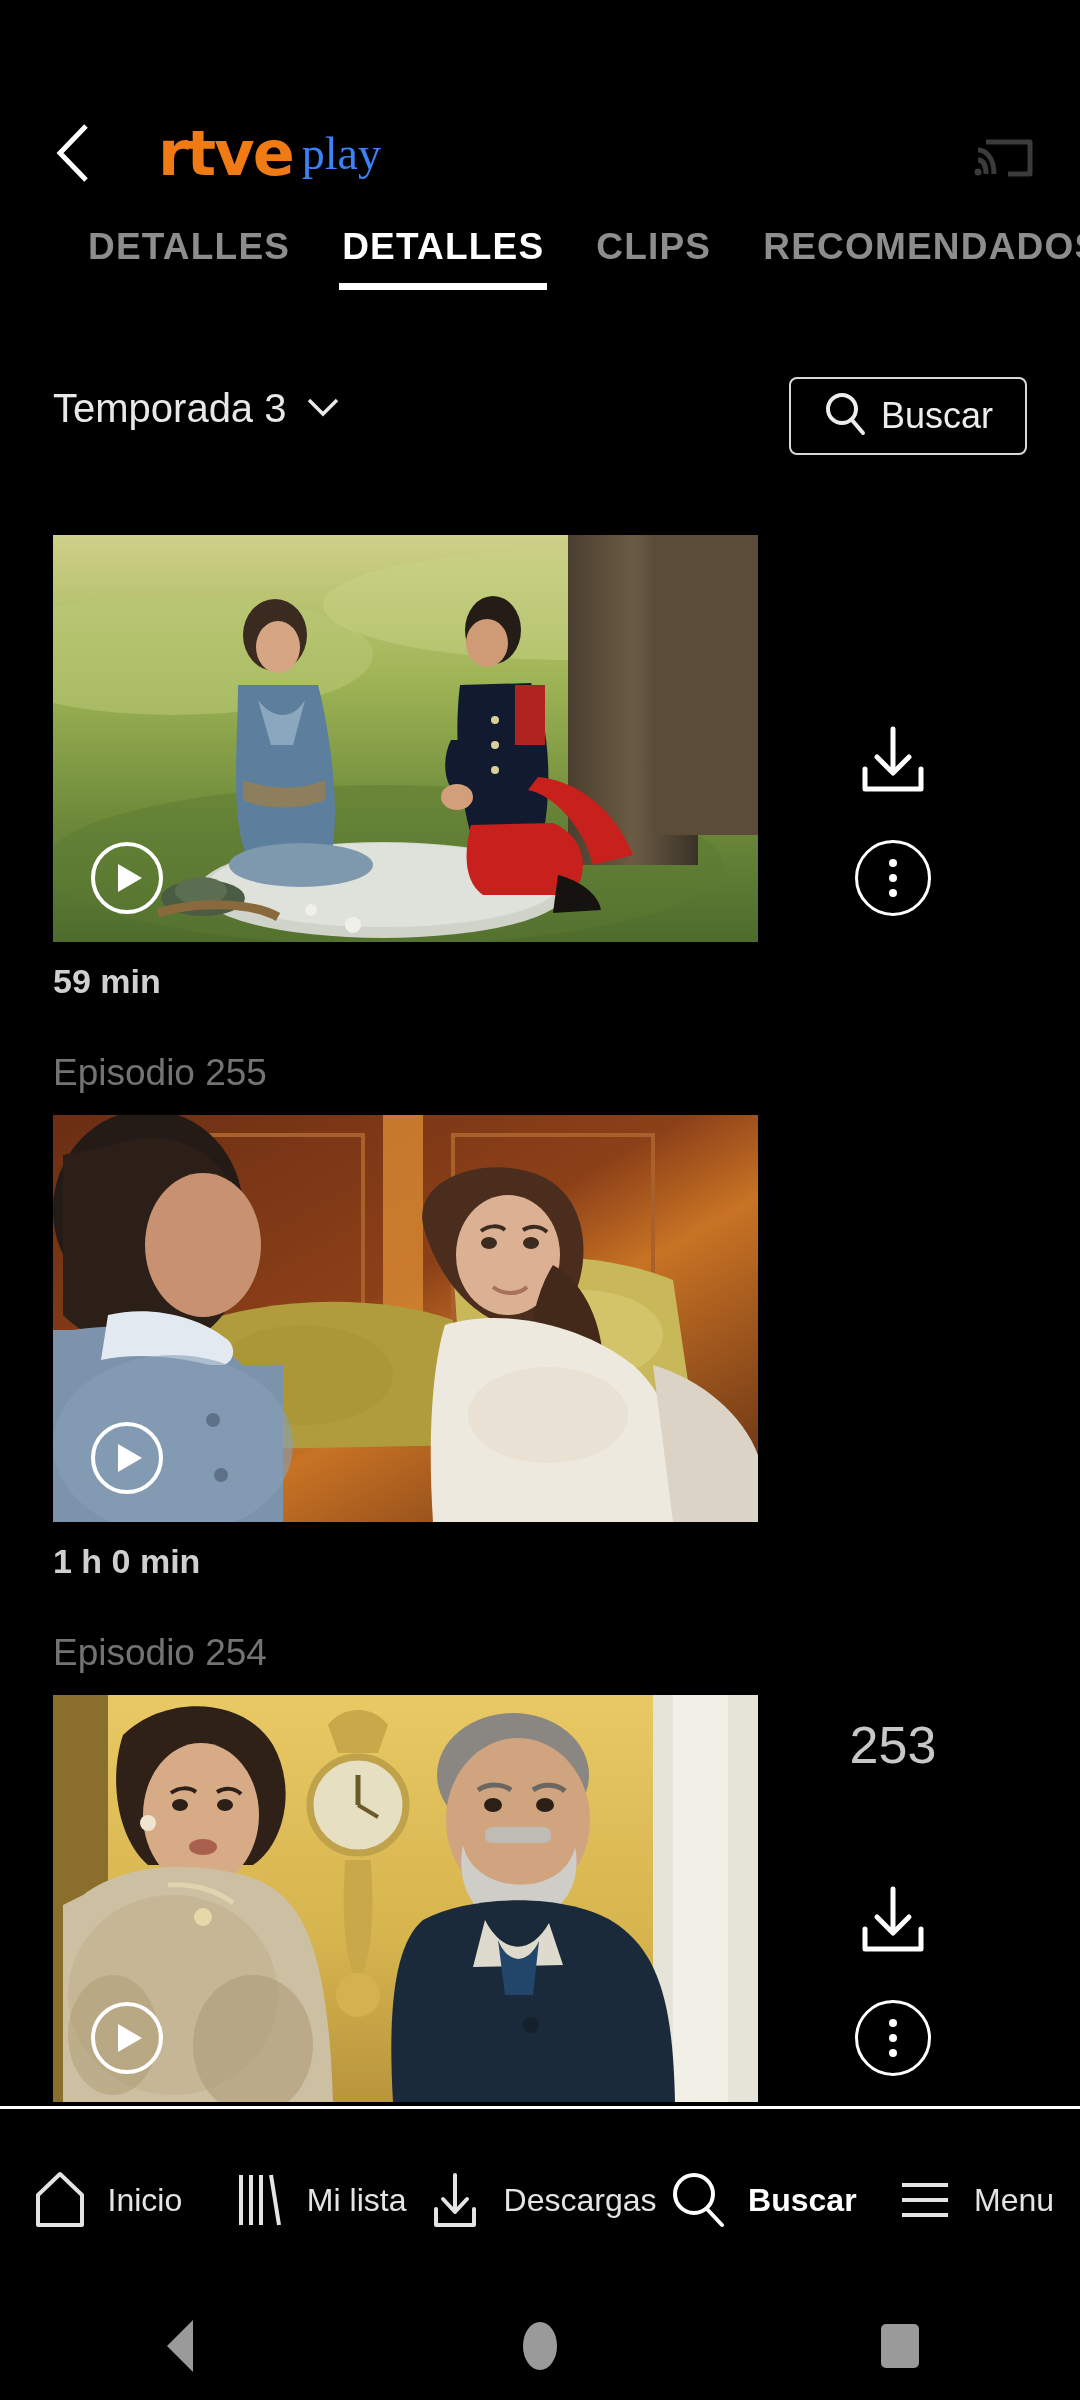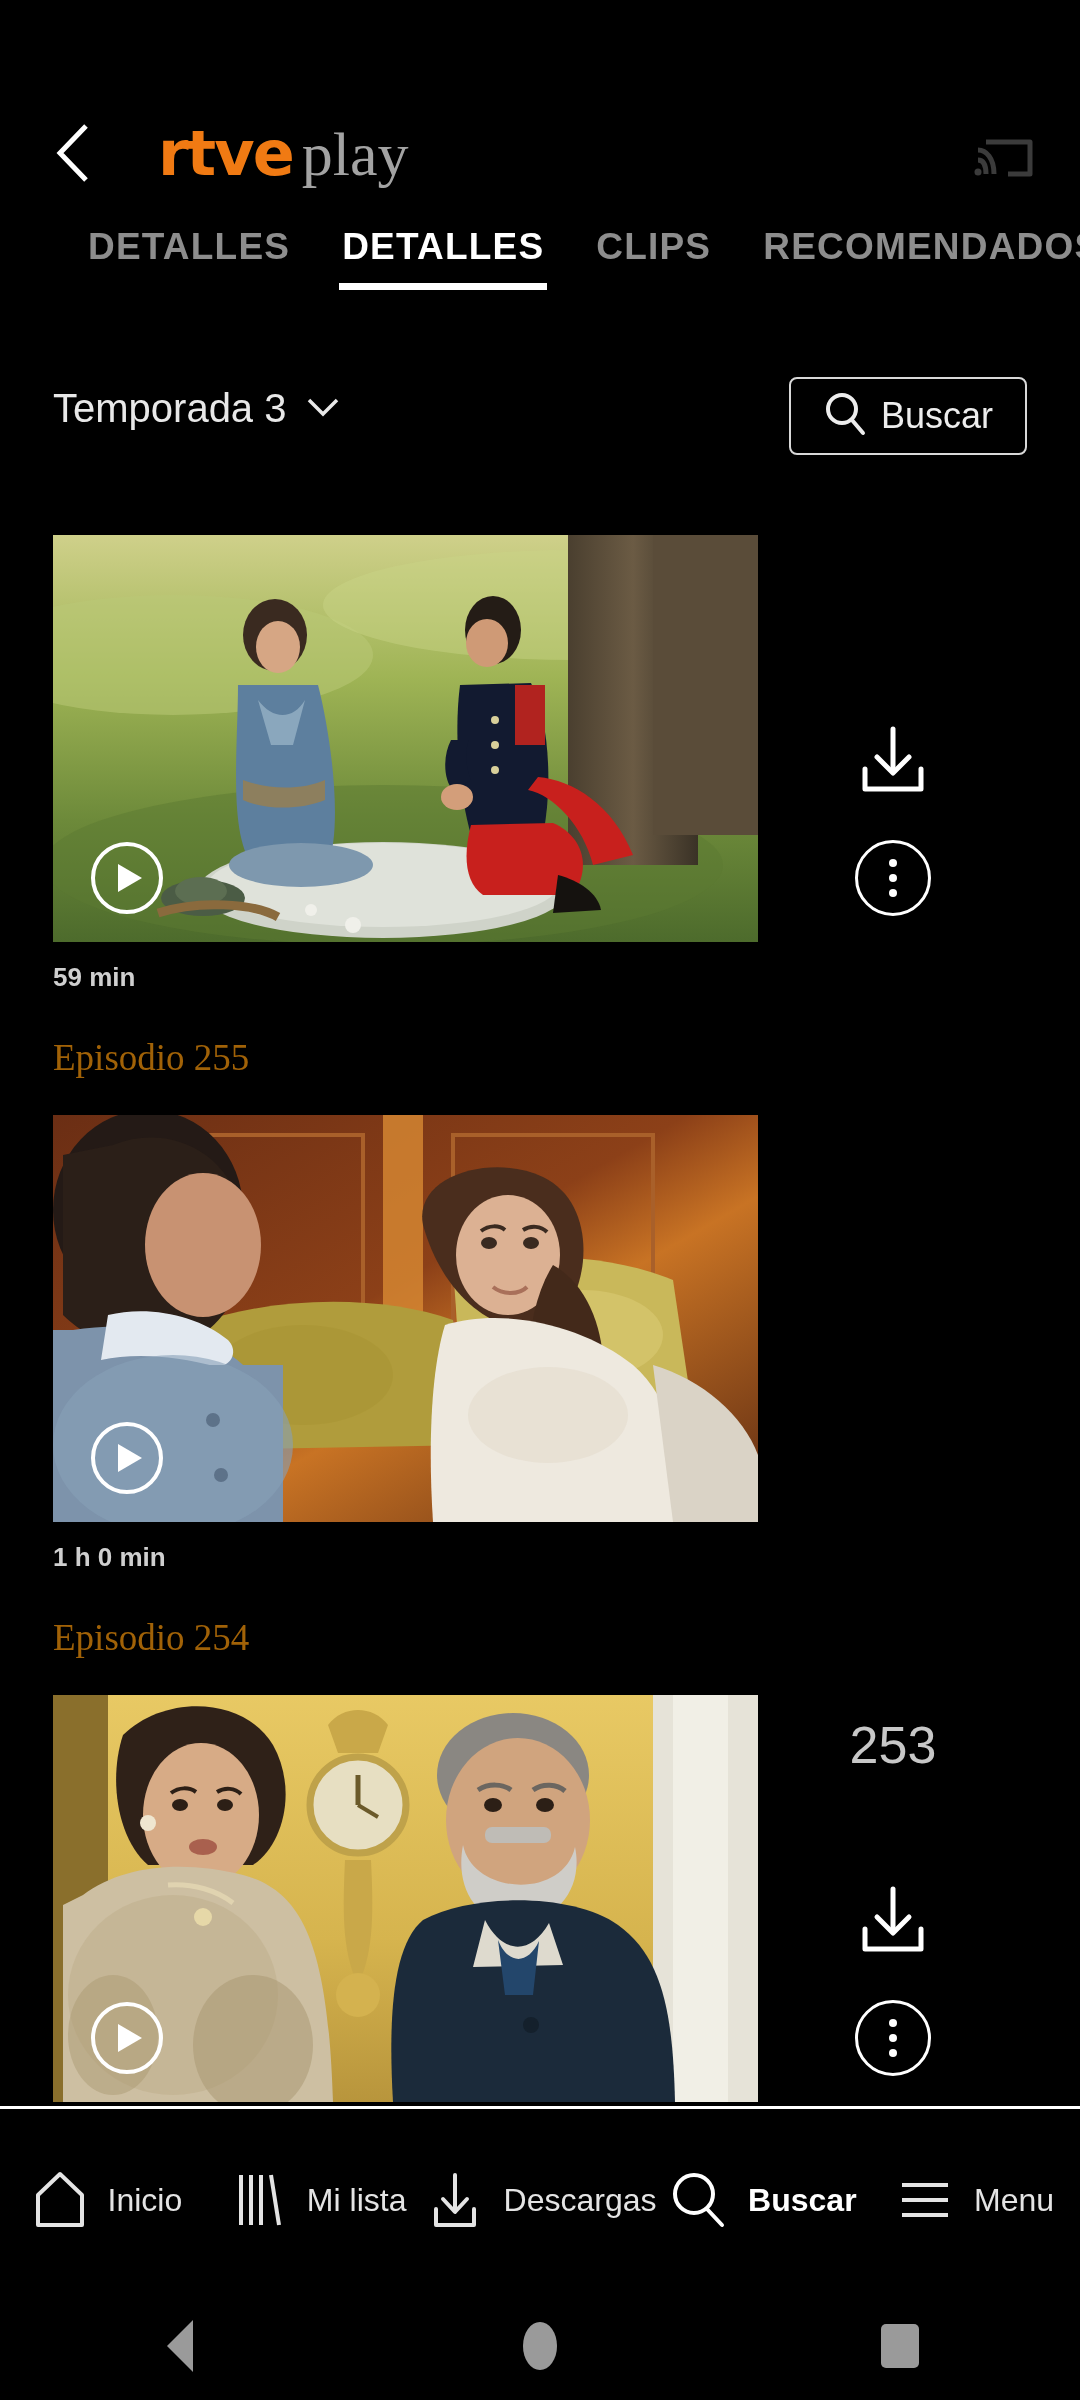--- a/index.html
+++ b/index.html
@@ -21,22 +21,22 @@
   .back-btn svg { display:block; }
   .brand { position:absolute; left:158px; top:76px; height:84px; display:flex; align-items:center; }
   .brand .rtve {
     font-family:"DejaVu Sans", sans-serif;
     font-weight:700; font-size:62px; letter-spacing:-2px;
     color:#F07A13;
     line-height:1;
   }
   .brand .play {
     font-family:"Liberation Serif", serif;
-    font-weight:400; font-size:62px;
-    color:#a3a3a3; margin-left:9px; line-height:1;
+    font-weight:400; font-size:46px;
+    color:#3b82f6; margin-left:9px; line-height:1;
   }
   .cast-btn { position:absolute; right:46px; top:96px; width:62px; height:50px; }
 
   
   .tabs {
     position:absolute; top:212px; left:0; width:1080px; height:96px;
     display:flex; align-items:flex-start;
     overflow:hidden; white-space:nowrap;
   }
   .tab {
@@ -90,25 +90,25 @@
   }
   .play-badge .tri {
     width:0;height:0;
     border-left:24px solid #ffffff;
     border-top:14px solid transparent;
     border-bottom:14px solid transparent;
     margin-left:6px;
   }
   .ep-dur {
     position:absolute; left:53px; top:462px;
-    font-size:26px; font-weight:700; color:#cfcfcf;
+    font-size:34px; font-weight:700; color:#cfcfcf;
   }
   .ep-title {
-    position:absolute; left:53px; top:536px;
-    font-size:37px; color:#a16207; font-weight:400;font-family:Liberation Serif, serif;
+    position:absolute; left:53px; top:552px;
+    font-size:37px; color:#737373; font-weight:400;
   }
   .ep-side { position:absolute; right:0; top:35px; width:322px; height:480px; }
   .ep-num {
     position:absolute; top:20px; left:0; width:270px;
     text-align:center;
     font-size:52px; color:#c7c7c7; font-weight:400;
   }
   .dl-btn {
     position:absolute; top:185px; left:85px;
     width:100px; height:86px;

